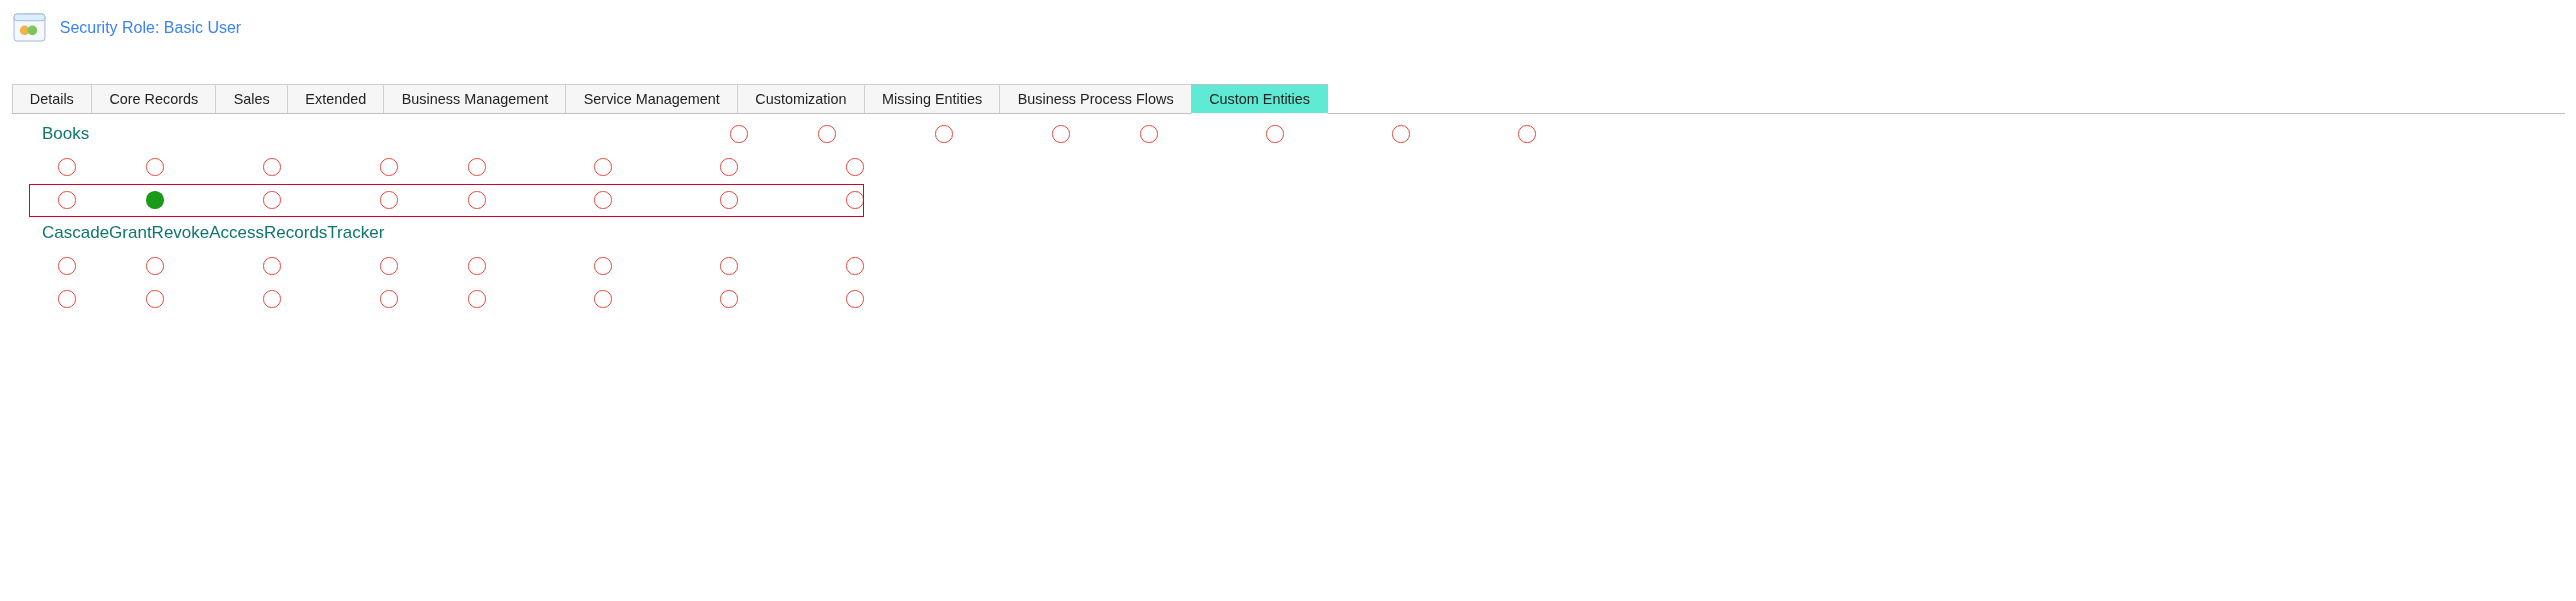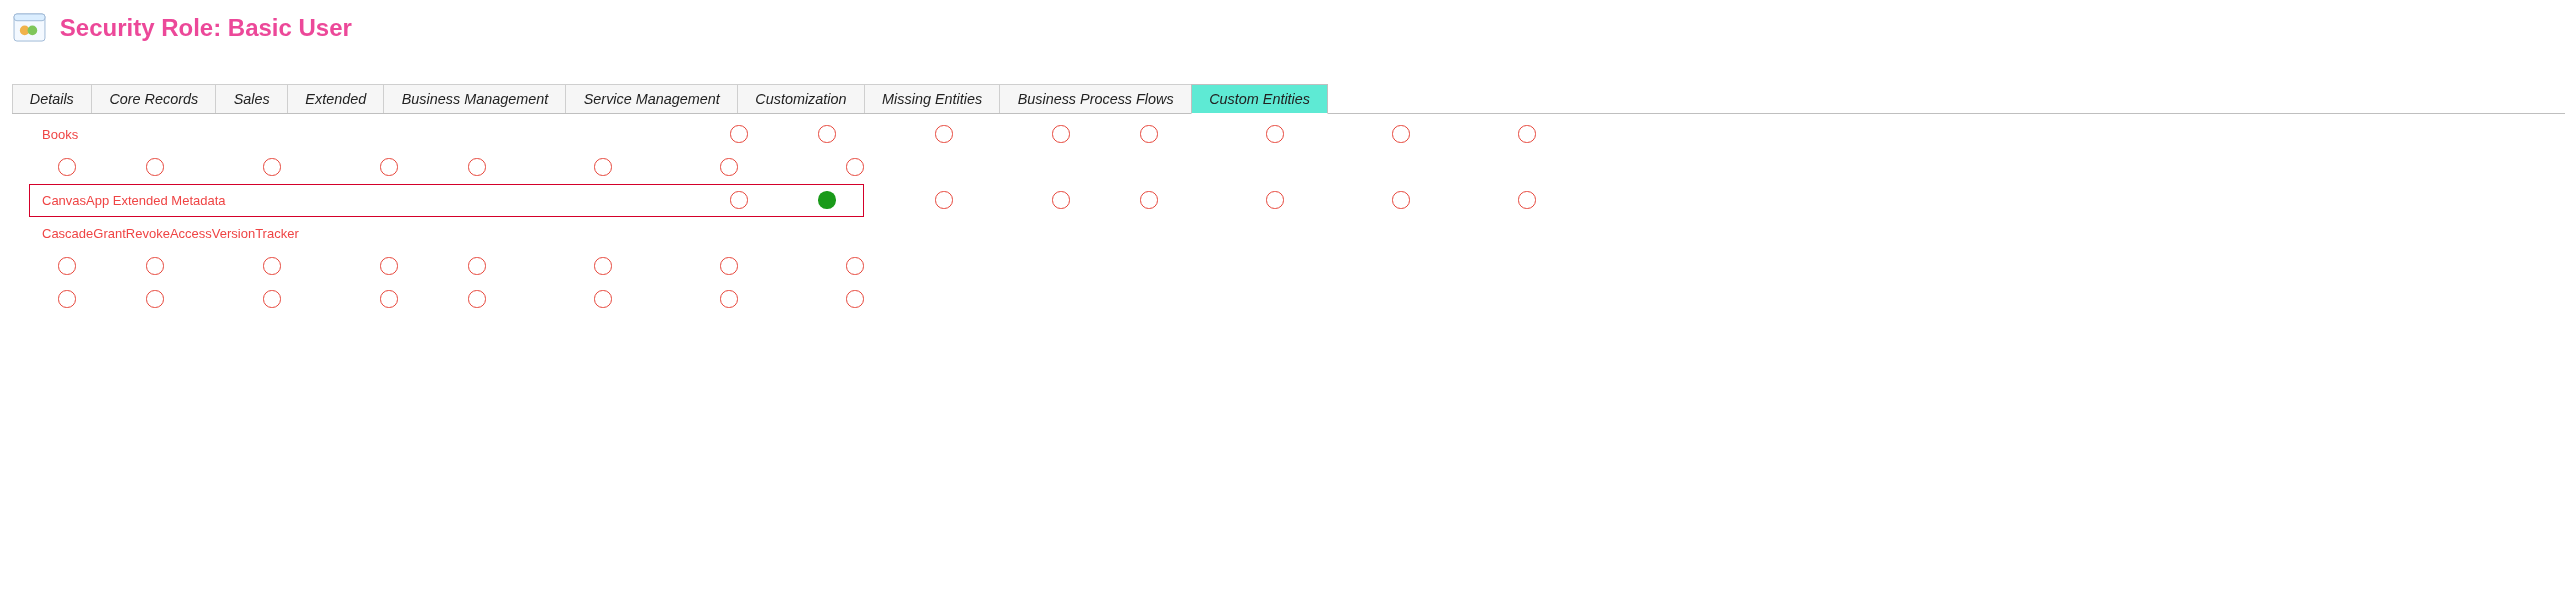--- a/index.html
+++ b/index.html
@@ -16,33 +16,32 @@
       align-items: center;
       gap: 13.4px;
       padding: 13.4px 11.5px 5.8px 13.4px;
     }
     .header-icon {
       width: 33px;
       height: 29px;
       flex: 0 0 auto;
     }
     .header-title {
-      font-size: 24px;
-      font-weight: 700;
-      color: #ec4899;
+      font-size: 16px;
+      font-weight: 400;
+      color: #3b82f6;
     }
 
     .tabs-container {
       margin: 36px 11.5px 0 11.5px;
     }
     .tabs {
       display: flex;
       align-items: stretch;
       border-bottom: 1px solid #bfbfbf;
-      font-style: italic;
     }
     .tab {
       padding: 5.8px 17.3px 5.8px 17.3px;
       border: 1px solid #cfcfcf;
       border-bottom: none;
       background: #f6f6f6;
       font-size: 14.4px;
       cursor: pointer;
       margin-right: -1px;
       position: relative;
@@ -61,22 +60,22 @@
     }
     .row {
       display: flex;
       align-items: center;
       min-height: 33px;
       position: relative;
     }
     .row-label {
       flex: 0 0 672px;
       padding-left: 19px;
-      font-size: 13px;
-      color: #ef4444;
+      font-size: 17px;
+      color: #0f766e;
       white-space: nowrap;
       overflow: hidden;
       text-overflow: ellipsis;
     }
     .priv-cells {
       display: flex;
       align-items: center;
     }
     .priv {
       width: 88px;
@@ -205,21 +204,20 @@
             <span class="circle-none"></span>
           </div>
           <div class="gap-m"></div>
           <div class="priv">
             <span class="circle-none"></span>
           </div>
         </div>
       </div>
       <div class="row">
         <div class="highlight-box"></div>
-        <div class="row-label">CanvasApp Extended Metadata</div>
         <div class="priv-cells">
           <div class="priv">
             <span class="circle-none"></span>
           </div>
           <div class="priv">
             <span class="circle-full"></span>
           </div>
           <div class="gap-s"></div>
           <div class="priv">
             <span class="circle-none"></span>
@@ -239,21 +237,21 @@
           <div class="priv">
             <span class="circle-none"></span>
           </div>
           <div class="gap-m"></div>
           <div class="priv">
             <span class="circle-none"></span>
           </div>
         </div>
       </div>
       <div class="row">
-        <div class="row-label">CascadeGrantRevokeAccessVersionTracker</div>
+        <div class="row-label">CascadeGrantRevokeAccessRecordsTracker</div>
         <div class="priv-cells"></div>
       </div>
       <div class="row">
         <div class="priv-cells">
           <div class="priv">
             <span class="circle-none"></span>
           </div>
           <div class="priv">
             <span class="circle-none"></span>
           </div>

